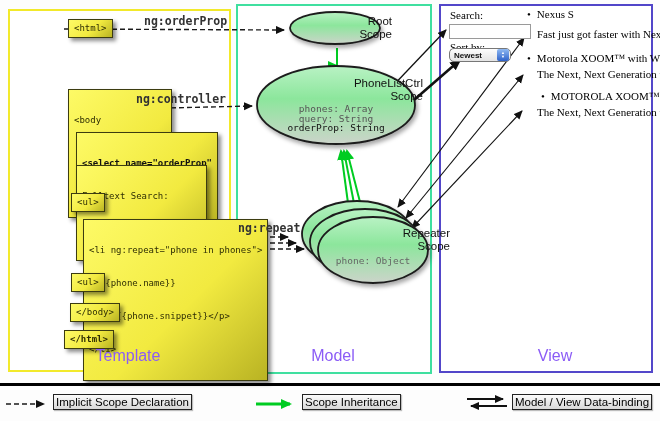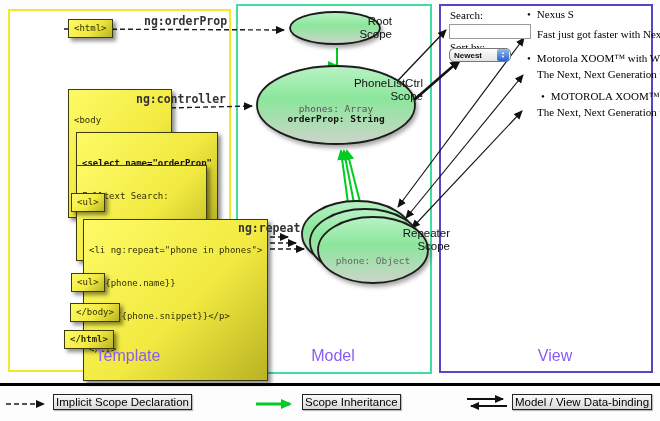--- a/index.html
+++ b/index.html
@@ -13,21 +13,21 @@
     border:1px solid #3c3c10;box-shadow:3px 3px 4px rgba(0,0,0,0.45);
     font-family:"DejaVu Sans Mono","Liberation Mono",monospace;font-size:9px;line-height:11px;
     color:#2e2e04;padding:3px 5px;white-space:pre;margin-left:48px;}
   .code-box.bold{font-weight:bold;color:#111;}
   .wire-label{position:absolute;z-index:3;font-family:"DejaVu Sans Mono","Liberation Mono",monospace;
     font-size:11.5px;font-weight:bold;color:#333;}
   .panel-title{position:absolute;z-index:3;font-size:16px;color:#8b5cf6;text-align:center;}
   .ellipse-text{position:absolute;z-index:3;text-align:right;color:#111;font-size:11.5px;line-height:12.5px;margin-left:17px;}
   .ellipse-props{position:absolute;z-index:3;text-align:center;font-family:"DejaVu Sans Mono","Liberation Mono",monospace;
     font-size:9.5px;line-height:9.5px;color:#555;}
-  .ellipse-props .bold-prop{font-weight:bold;color:#111;}
+  .ellipse-props .bold-prop{font-weight:normal;color:#111;}
   .view-text{position:absolute;z-index:3;font-family:"Liberation Serif",serif;font-size:11px;color:#000;}
   .search-input{position:absolute;z-index:3;width:76px;height:13px;border:1px solid #9a9a9a;background:#fff;padding:0 2px;font-size:10px;}
   .sort-select{position:absolute;z-index:3;width:62px;height:14px;border:1px solid #777;border-radius:5px;
     background:linear-gradient(#fdfdfd,#e4e4e4);display:flex;align-items:center;justify-content:space-between;
     font-size:8px;font-weight:bold;color:#111;padding-left:4px;box-sizing:border-box;}
   .stepper{width:12px;height:12px;margin-right:1px;border-radius:2px;background:linear-gradient(#8fb9f2,#2e62c9);
     display:flex;flex-direction:column;align-items:center;justify-content:center;color:#fff;font-size:4px;line-height:4px;}
   .bullet-item-name{position:absolute;z-index:3;font-family:"Liberation Serif",serif;font-size:11px;color:#000;white-space:nowrap;}
   .bullet-item-desc{position:absolute;z-index:3;font-family:"Liberation Serif",serif;font-size:11px;color:#000;white-space:nowrap;}
   .bullet-glyph{margin-right:6px;}
@@ -136,20 +136,21 @@
   <div class="ellipse-text" style="left:295px;top:15px;width:80px;">
     <div>Root</div>
     <div>Scope</div>
   </div>
   <div class="ellipse-text" style="left:266px;top:77px;width:140px;">
     <div>PhoneListCtrl</div>
     <div>Scope</div>
   </div>
   <div class="ellipse-props" style="left:266px;top:104px;width:140px;">
     <div>phones: Array</div>
+    <div>query: String</div>
     <div class="bold-prop">orderProp: String</div>
   </div>
   <div class="ellipse-text" style="left:313px;top:227px;width:120px;">
     <div>Repeater</div>
     <div>Scope</div>
   </div>
   <div class="ellipse-props" style="left:313px;top:256px;width:120px;color:#666;">
     <div>phone: Object</div>
   </div>
 

